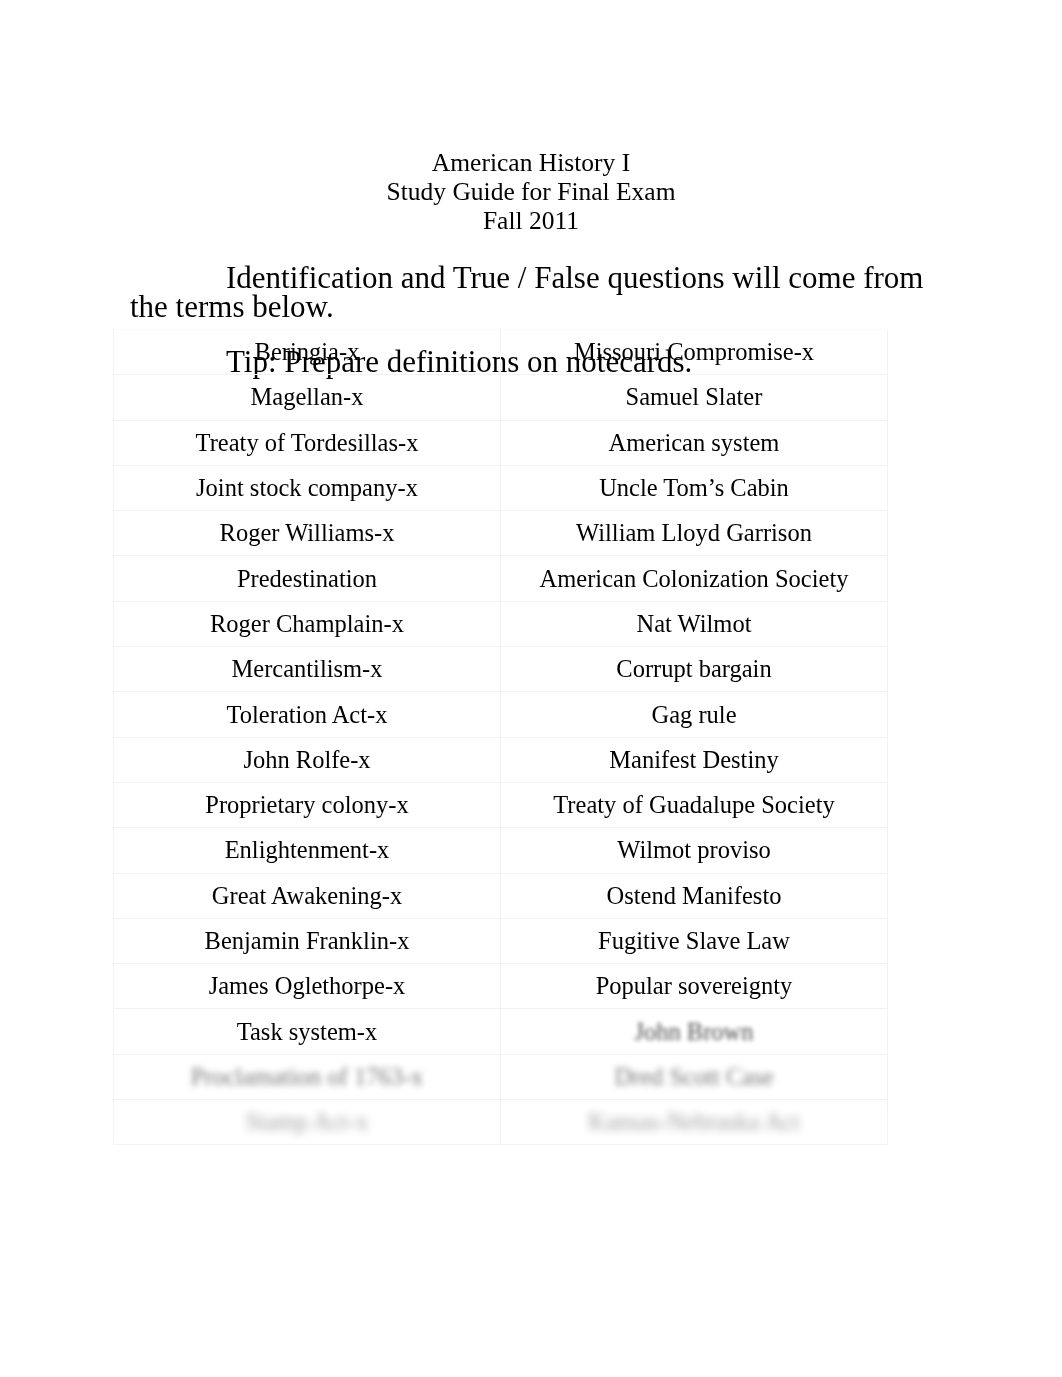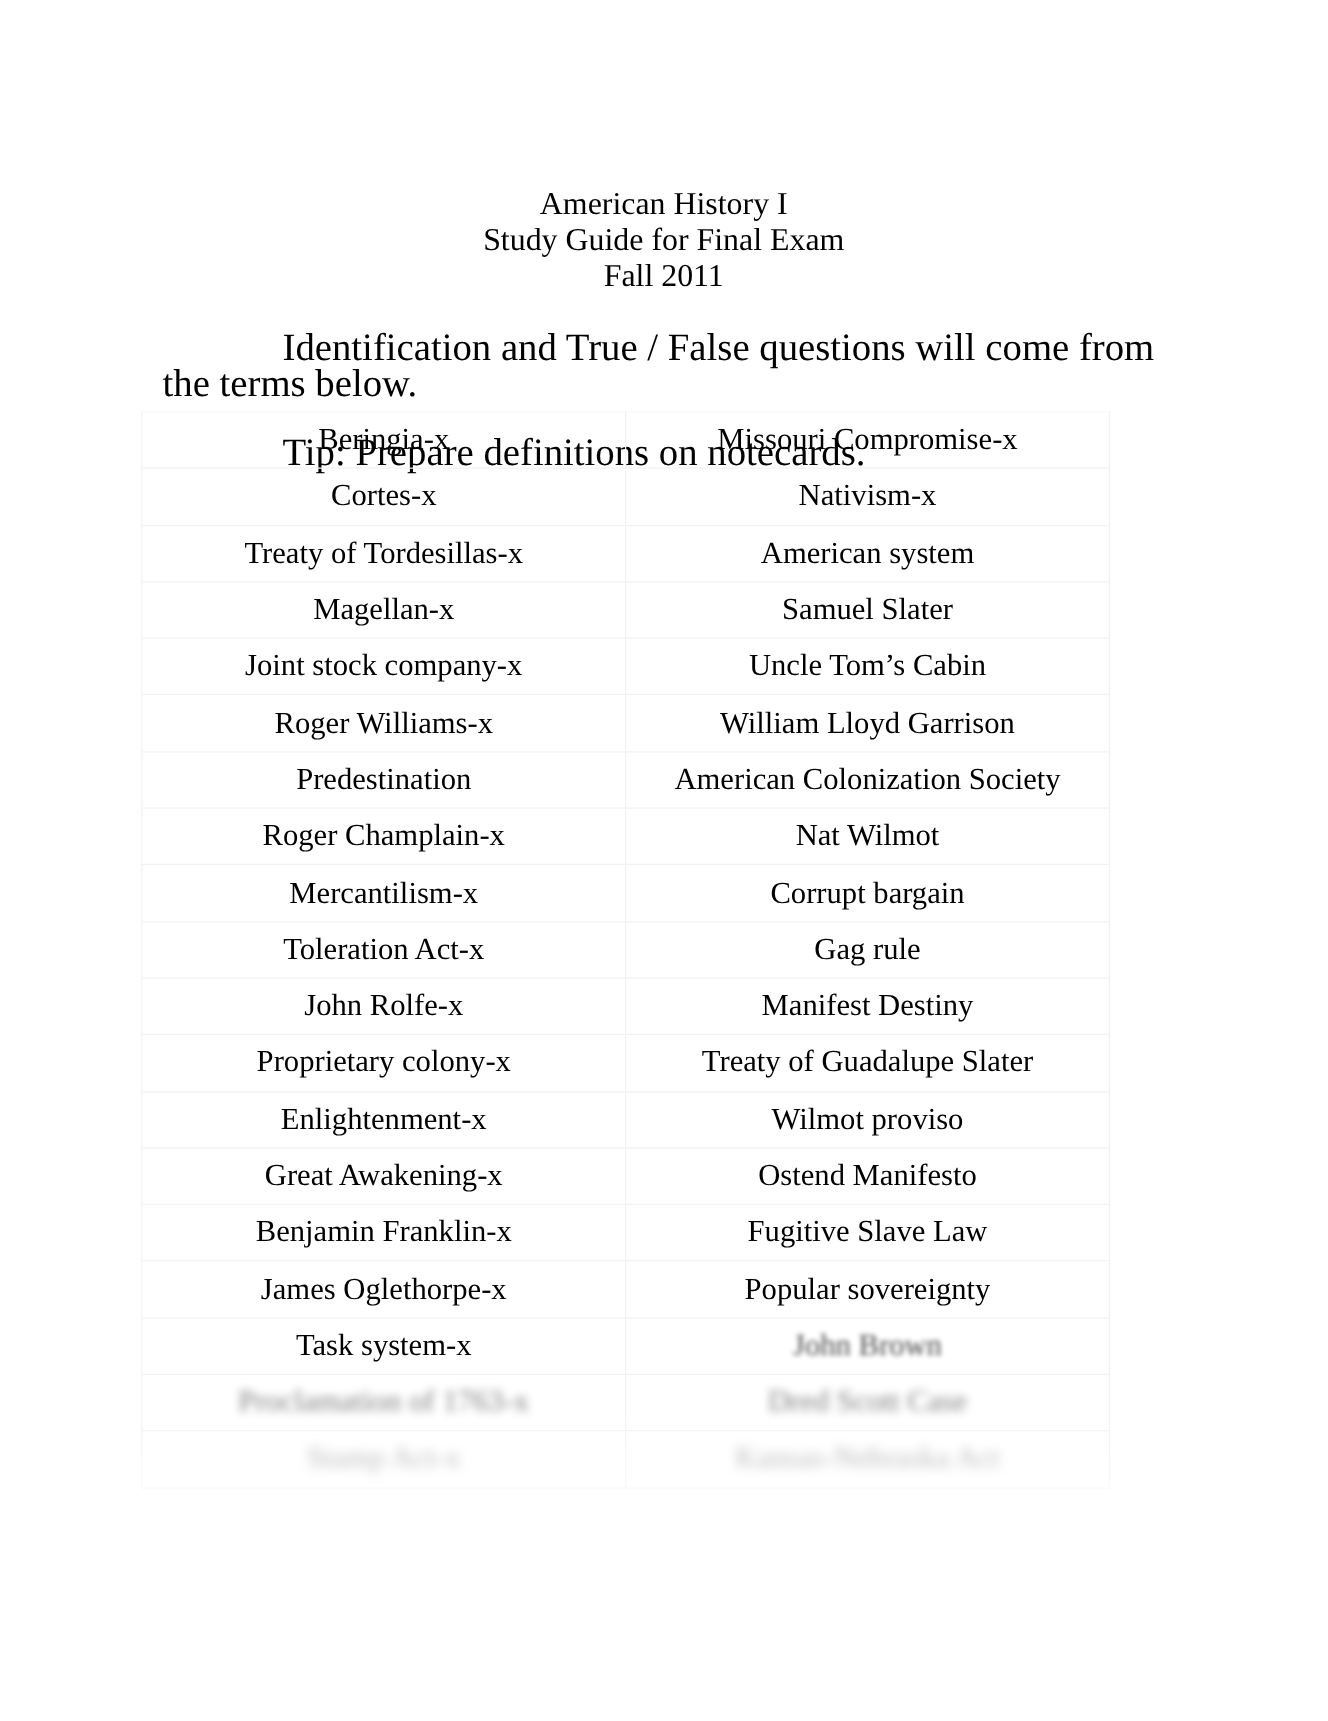--- a/index.html
+++ b/index.html
@@ -123,32 +123,28 @@
   </div>
 
   <div class="terms-table-wrap">
     <table class="terms">
       <tbody>
         <tr>
           <td>Beringia-x</td>
           <td>Missouri Compromise-x</td>
         </tr>
         <tr>
-          <td>Cortes-x</td>
-          <td>Nativism-x</td>
+          <td>Magellan-x</td>
+          <td>Samuel Slater</td>
         </tr>
         <tr>
           <td>Treaty of Tordesillas-x</td>
           <td>American system</td>
         </tr>
         <tr>
-          <td>Magellan-x</td>
-          <td>Samuel Slater</td>
-        </tr>
-        <tr>
           <td>Joint stock company-x</td>
           <td>Uncle Tom’s Cabin</td>
         </tr>
         <tr>
           <td>Roger Williams-x</td>
           <td>William Lloyd Garrison</td>
         </tr>
         <tr>
           <td>Predestination</td>
           <td>American Colonization Society</td>
@@ -164,21 +160,21 @@
         <tr>
           <td>Toleration Act-x</td>
           <td>Gag rule</td>
         </tr>
         <tr>
           <td>John Rolfe-x</td>
           <td>Manifest Destiny</td>
         </tr>
         <tr>
           <td>Proprietary colony-x</td>
-          <td>Treaty of Guadalupe Slater</td>
+          <td>Treaty of Guadalupe Society</td>
         </tr>
         <tr>
           <td>Enlightenment-x</td>
           <td>Wilmot proviso</td>
         </tr>
         <tr>
           <td>Great Awakening-x</td>
           <td>Ostend Manifesto</td>
         </tr>
         <tr>

